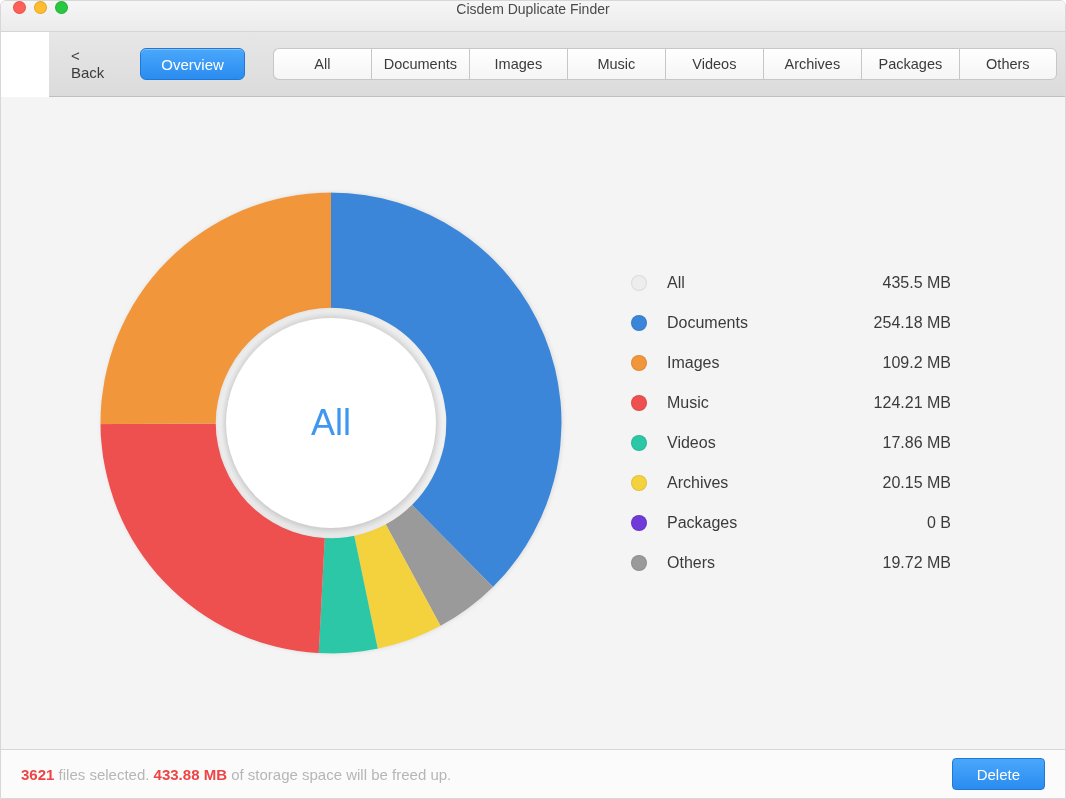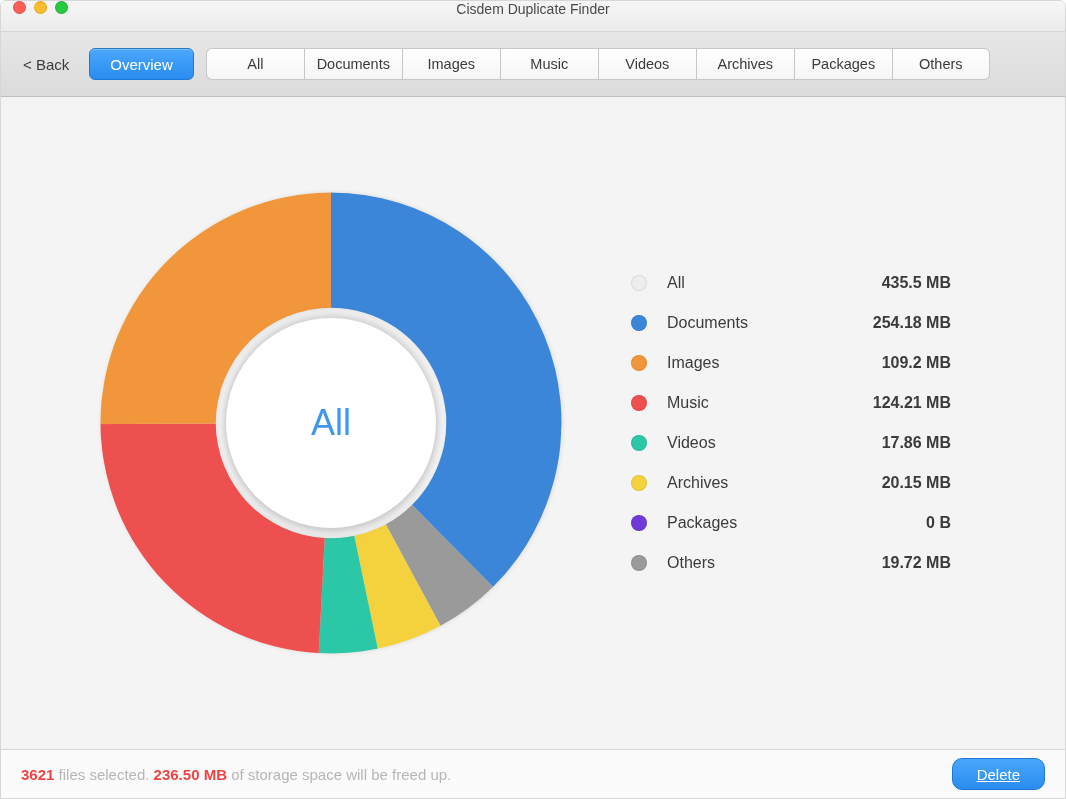--- a/index.html
+++ b/index.html
@@ -52,21 +52,22 @@
   }
 
   
   .toolbar {
     height: 64px;
     background: linear-gradient(#e8e7e7, #dcdbdb);
     border-bottom: 1px solid #bfbfbf;
     display: flex;
     align-items: center;
     padding: 0 14px;
-    gap: 12px;
+    gap: 28px;
+    margin-left: 48px;
   }
   .back-btn {
     font-size: 15px;
     color: #3b3b3b;
     padding: 6px 8px;
     border-radius: 4px;
     cursor: default;
   }
   .seg-btn {
     height: 32px;
@@ -149,43 +150,43 @@
     display: flex;
     align-items: center;
     width: 320px;
   }
   .swatch {
     width: 16px; height: 16px; border-radius: 50%;
     margin-right: 20px;
     box-shadow: inset 0 0 0 1px rgba(0,0,0,0.08);
   }
   .legend-label { flex: 1; }
-  .legend-val { color: #3b3b3b; font-weight: bold; }
+  .legend-val { color: #3b3b3b; }
 
   
   .footer {
     height: 48px;
     border-top: 1px solid #d7d7d7;
     background: #fbfbfb;
     display: flex;
     align-items: center;
     padding: 0 20px;
     justify-content: space-between;
   }
   .footer-text { font-size: 15px; color: #b6b6b6; }
   .footer-text b { color: #ef4444; font-weight: 600; }
   .delete-btn {
     height: 30px;
     padding: 0 24px;
-    border-radius: 10px;
+    border-radius: 4px;
     background: linear-gradient(#4aa7fb, #2a8cf0);
     color: #fff;
     border: 1px solid #1f78d6;
     font-size: 15px;
-    display: inline-flex; align-items: center; justify-content: center; text-decoration: underline;
+    display: inline-flex; align-items: center; justify-content: center;
   }
 </style>
 </head>
 <body>
 
 <div class="window">
 
   <div class="titlebar">
     <div class="traffic">
       <div class="dot red"></div>
@@ -261,18 +262,18 @@
         <div class="legend-row">
           <div class="swatch" style="background: rgb(154, 154, 154);"></div>
           <div class="legend-label">Others</div>
           <div class="legend-val">19.72 MB</div>
         </div>
       </div>
   </div>
 
   <div class="footer">
     <div class="footer-text">
-      <b>3621</b><span> files selected. </span><b>236.50 MB</b><span> of storage space will be freed up.</span>
+      <b>3621</b><span> files selected. </span><b>433.88 MB</b><span> of storage space will be freed up.</span>
     </div>
     <div class="delete-btn">Delete</div>
   </div>
 
 </div>
 
 </body></html>

